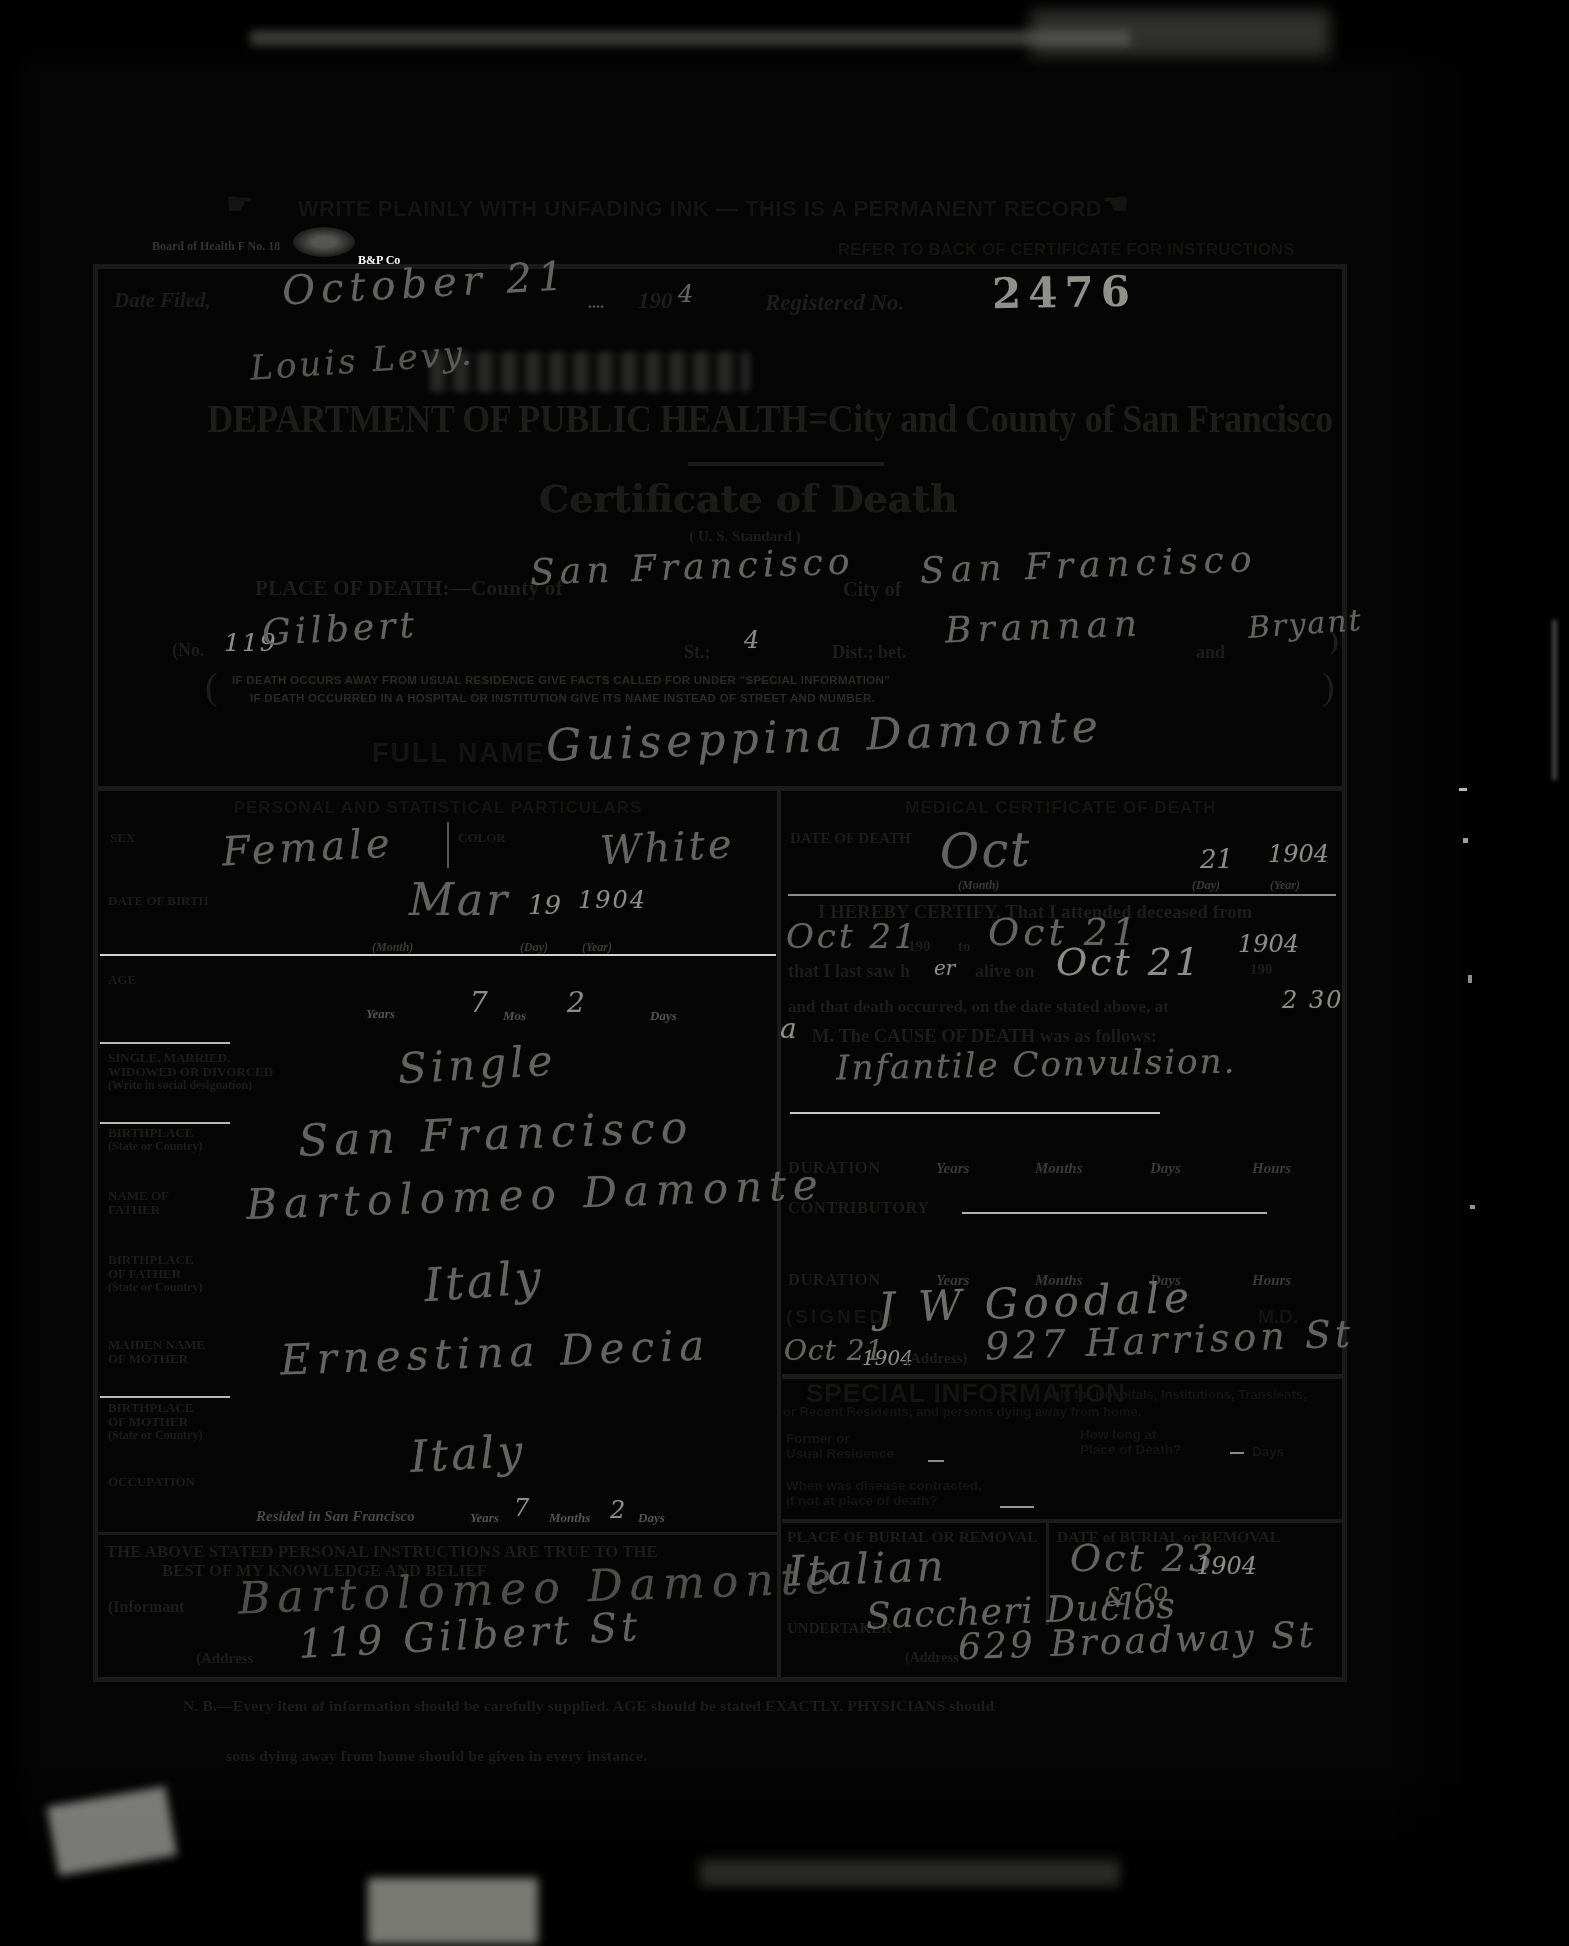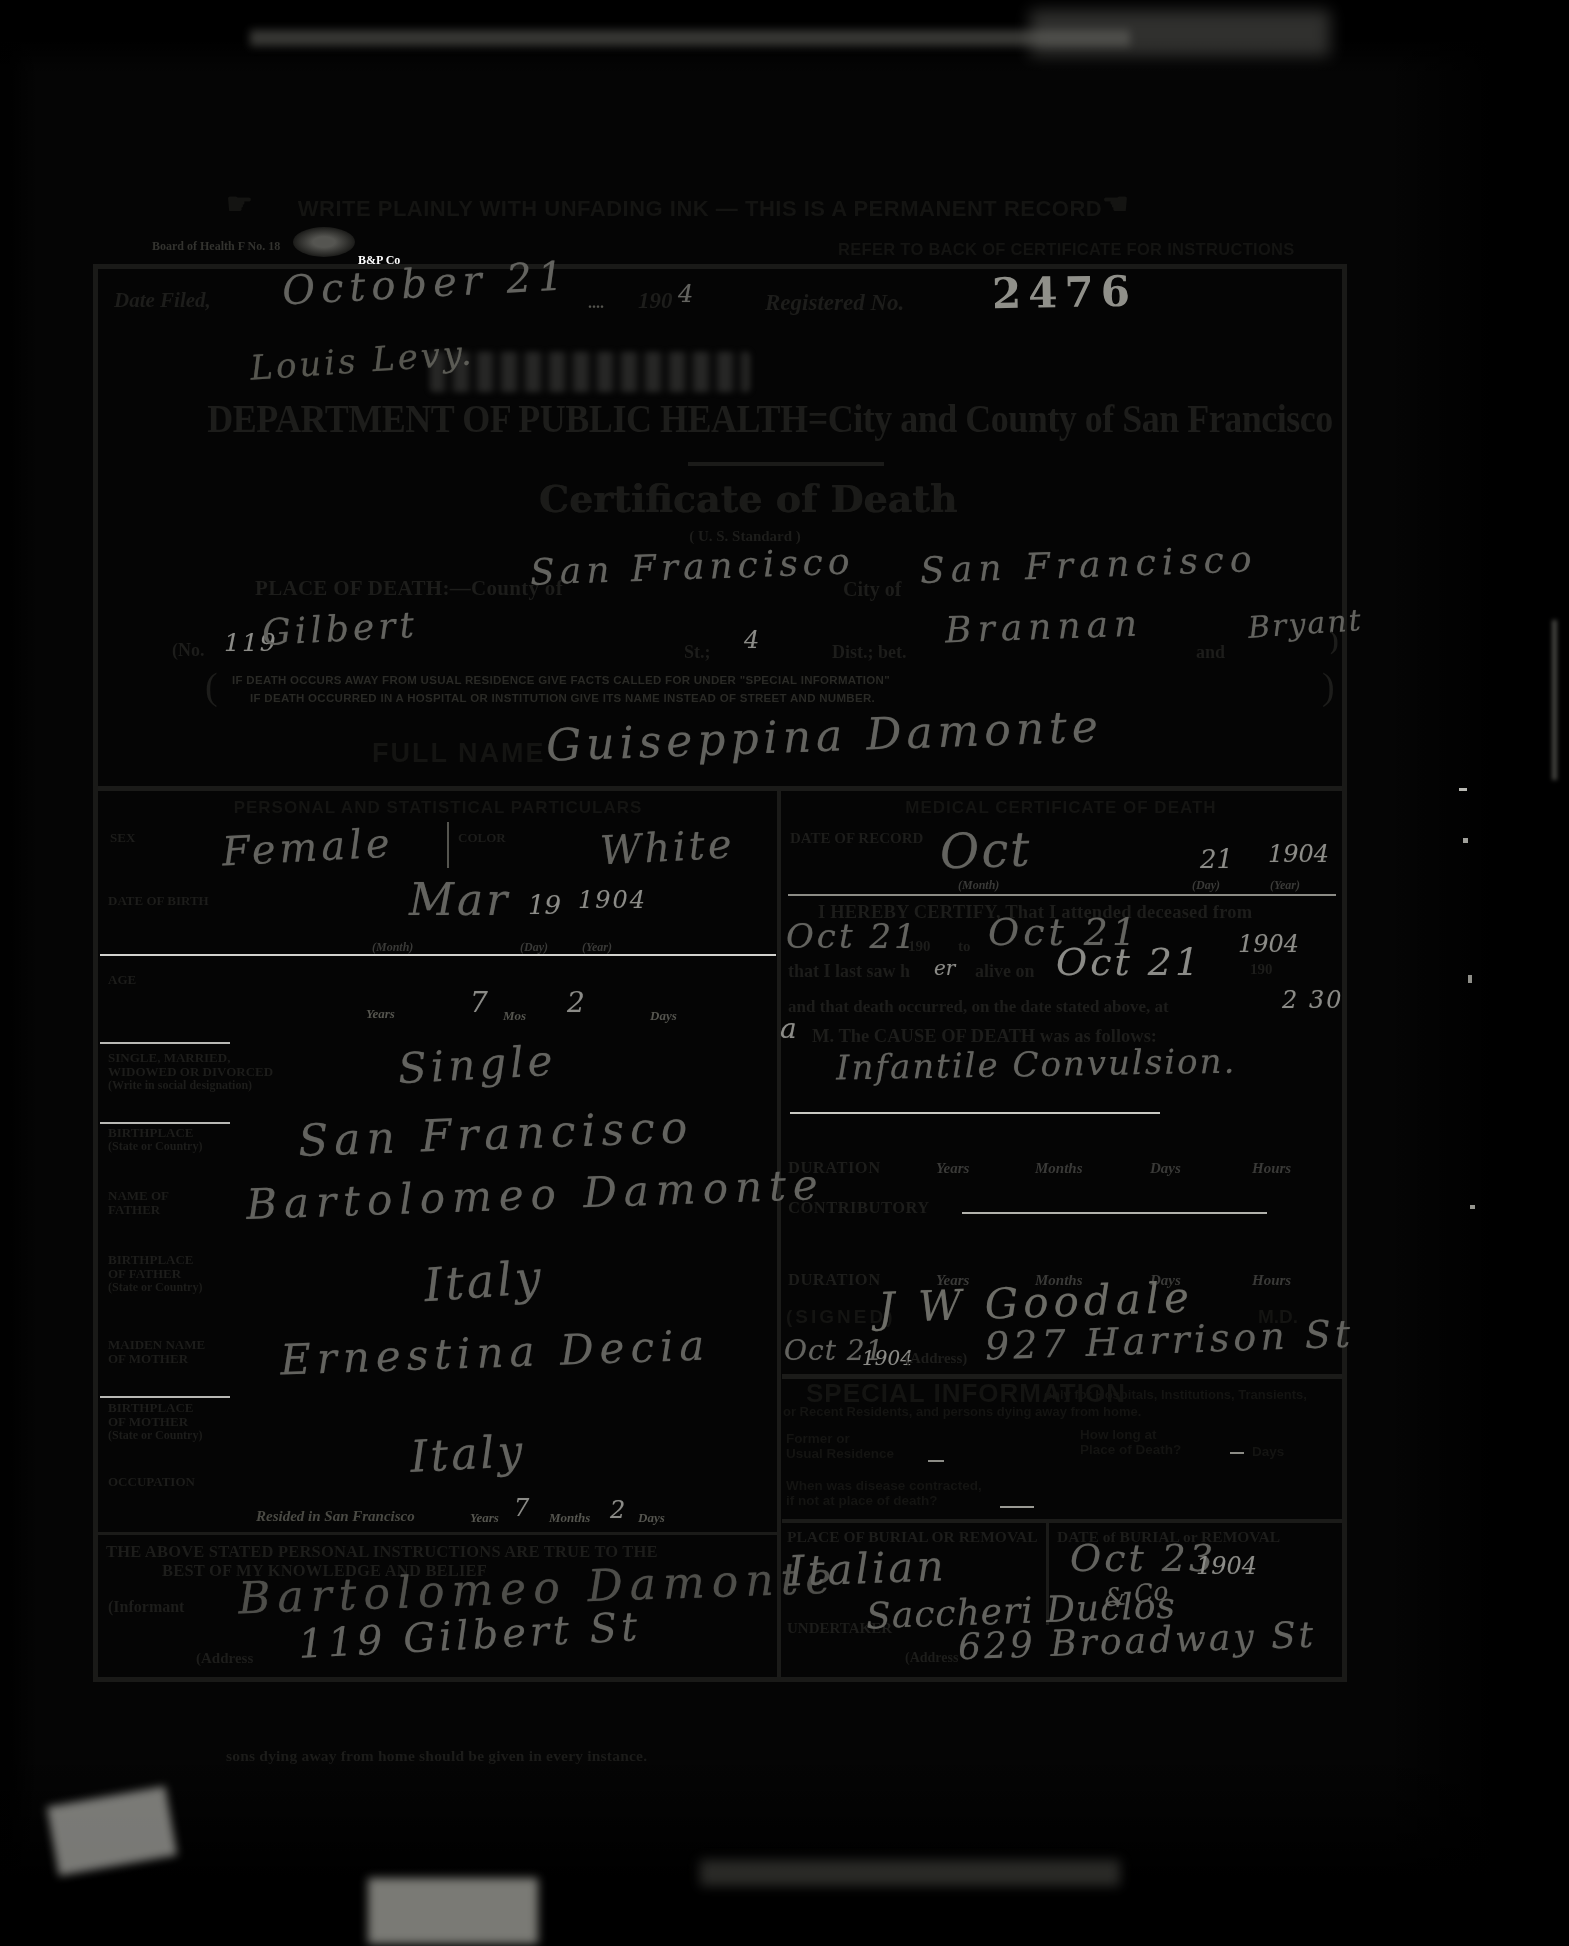--- a/index.html
+++ b/index.html
@@ -150,21 +150,21 @@
   <div class="a serifb" style="left:106px;top:1542px;font-size:16.5px;letter-spacing:.2px;">THE ABOVE STATED PERSONAL INSTRUCTIONS ARE TRUE TO THE</div>
   <div class="a serifb" style="left:162px;top:1561px;font-size:16.5px;letter-spacing:.2px;">BEST OF MY KNOWLEDGE AND BELIEF</div>
 
   <div class="a serifb" style="left:108px;top:1598px;font-size:16px;">(Informant</div>
   <div class="a hw hwdk" style="left:238px;top:1562px;font-size:44px;letter-spacing:7px;transform:rotate(-2deg);">Bartolomeo Damonte</div>
   <div class="a serifb" style="left:196px;top:1650px;font-size:15px;">(Address</div>
   <div class="a hw" style="left:298px;top:1612px;font-size:40px;letter-spacing:4px;transform:rotate(-3deg);">119 Gilbert St</div>
 
   <div class="a sansb ctr" style="left:780px;top:798px;width:562px;font-size:17px;letter-spacing:1px;">MEDICAL CERTIFICATE OF DEATH</div>
 
-  <div class="a serifb" style="left:790px;top:830px;font-size:15px;">DATE OF RECORD</div>
+  <div class="a serifb" style="left:790px;top:830px;font-size:15px;">DATE OF DEATH</div>
   <div class="a hw" style="left:940px;top:822px;font-size:48px;letter-spacing:2px;transform:rotate(-2deg);">Oct</div>
   <div class="a hw hwlt" style="left:1200px;top:844px;font-size:26px;">21</div>
   <div class="a hw hwlt" style="left:1268px;top:840px;font-size:24px;">1904</div>
   <div class="a cap" style="left:958px;top:878px;font-size:12px;">(Month)</div>
   <div class="a cap" style="left:1192px;top:878px;font-size:12px;">(Day)</div>
   <div class="a cap" style="left:1270px;top:878px;font-size:12px;">(Year)</div>
   <div class="a" style="left:788px;top:894px;width:548px;height:2px;background:#8c8c86;"></div>
 
   <div class="a serifb" style="left:818px;top:902px;font-size:18.5px;letter-spacing:.2px;">I HEREBY CERTIFY, That I attended deceased from</div>
   <div class="a hw" style="left:786px;top:916px;font-size:34px;letter-spacing:3px;">Oct 21</div>
@@ -233,20 +233,21 @@
   <div class="a hw" style="left:788px;top:1544px;font-size:42px;letter-spacing:3px;transform:rotate(-2deg);">Italian</div>
   <div class="a hw" style="left:1070px;top:1536px;font-size:38px;letter-spacing:3px;">Oct 23</div>
   <div class="a hw hwlt" style="left:1196px;top:1552px;font-size:24px;">1904</div>
 
   <div class="a serifb" style="left:787px;top:1620px;font-size:15px;">UNDERTAKER</div>
   <div class="a hw" style="left:866px;top:1590px;font-size:36px;letter-spacing:1px;transform:rotate(-2deg);">Saccheri Duclos</div>
   <div class="a hw" style="left:1104px;top:1580px;font-size:25px;transform:rotate(-7deg);">&amp; Co</div>
   <div class="a serifb" style="left:905px;top:1650px;font-size:14px;">(Address</div>
   <div class="a hw" style="left:958px;top:1620px;font-size:36px;letter-spacing:3px;transform:rotate(-2deg);">629 Broadway St</div>
 
+  <div class="a serifb" style="left:183px;top:1697px;font-size:15.5px;letter-spacing:.2px;">N. B.—Every item of information should be carefully supplied.   AGE should be stated EXACTLY.   PHYSICIANS should</div>
   <div class="a serifb" style="left:226px;top:1747px;font-size:15.5px;letter-spacing:.2px;">sons dying away from home should be given in every instance.</div>
 
   <div class="a shade" style="left:0;top:0;width:1569px;height:74px;background:linear-gradient(180deg,#000 55%,rgba(0,0,0,0) 100%);"></div>
   <div class="a shade" style="left:250px;top:30px;width:880px;height:16px;background:#4a4a46;filter:blur(4px);opacity:.75;"></div>
   <div class="a shade" style="left:1030px;top:10px;width:300px;height:46px;background:#6a6a66;filter:blur(8px);opacity:.45;"></div>
   <div class="a shade" style="left:1385px;top:0;width:184px;height:1946px;background:linear-gradient(90deg,rgba(0,0,0,0) 0%,rgba(0,0,0,.55) 32%,#000 58%);"></div>
   <div class="a shade" style="left:0;top:1752px;width:1569px;height:194px;background:linear-gradient(180deg,rgba(0,0,0,0) 0%,rgba(0,0,0,.6) 40%,#000 65%);"></div>
   <div class="a shade" style="left:0;top:0;width:38px;height:1946px;background:linear-gradient(270deg,rgba(0,0,0,0) 0%,rgba(0,0,0,.85) 75%);"></div>
   <div class="a shade" style="left:368px;top:1878px;width:170px;height:66px;background:#90908a;filter:blur(5px);opacity:.85;"></div>
   <div class="a shade" style="left:52px;top:1796px;width:120px;height:70px;background:#c9c9c3;filter:blur(4px);opacity:.6;transform:rotate(-10deg);"></div>

